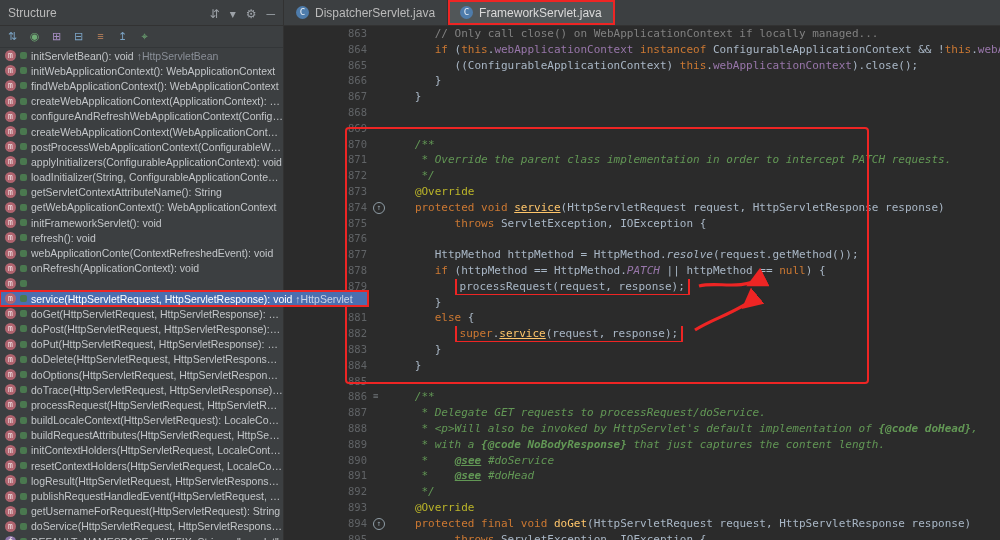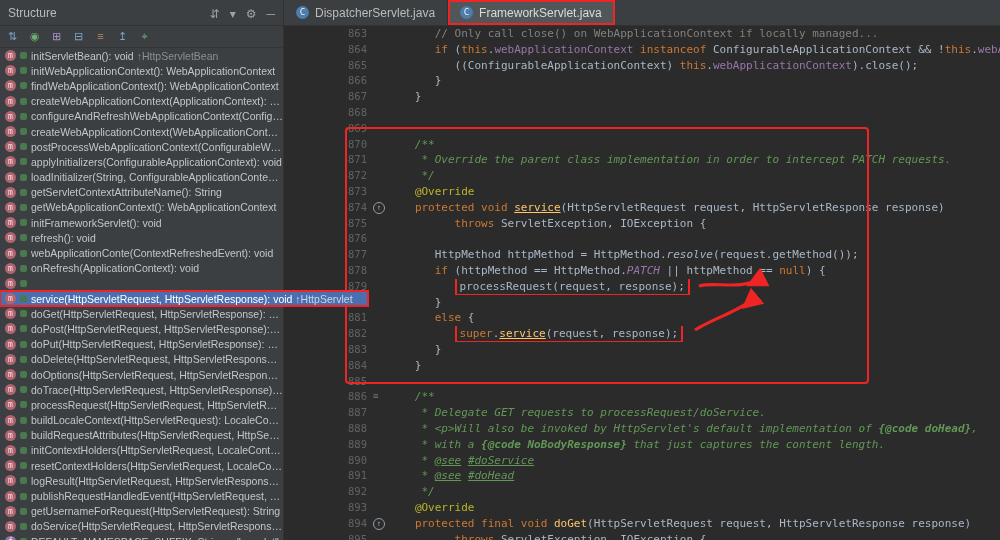--- a/index.html
+++ b/index.html
@@ -53,23 +53,23 @@
   .licons{width:22px;flex:none;display:flex;align-items:center;gap:2px;}
   .g-override{width:10px;height:10px;border:1px solid #8f9da6;border-radius:50%;color:#8f9da6;
               font-size:8px;line-height:9px;text-align:center;cursor:pointer;}
   .g-fold{color:#6e7377;font-size:9px;cursor:pointer;}
   .lcode{flex:1;overflow:hidden;}
 
   
   .p{color:#a9b7c6;} .k{color:#cc7832;} .f{color:#9876aa;}
   .sf{color:#9876aa;font-style:italic;} .c{color:#808080;}
   .d{color:#629755;font-style:italic;}
-  .dt{color:#629755;font-style:italic;font-weight:normal;text-decoration:underline;}
+  .dt{color:#629755;font-style:italic;font-weight:bold;text-decoration:underline;margin-left:20px;}
   .dc{color:#629755;font-style:italic;font-weight:bold;}
-  .dr{color:#629755;font-style:italic;text-decoration:underline;}
+  .dr{color:#629755;font-style:italic;}
   .a{color:#bbb529;} .m{color:#ffc66b;margin-top:40px;}
   .mu{color:#ffc66b;text-decoration:underline;}
   .it{color:#a9b7c6;font-style:italic;}
 
   
   .rbox{display:inline;border:2px solid var(--red);padding:1px 3px;border-radius:2px;}
   .ann-box{position:absolute;left:345px;top:127px;width:520px;height:253px;border:2px solid var(--red);
            border-radius:4px;z-index:30;pointer-events:none;}
   .ann-arrows{position:absolute;left:0;top:0;width:1000px;height:540px;z-index:35;pointer-events:none;}
 </style>

